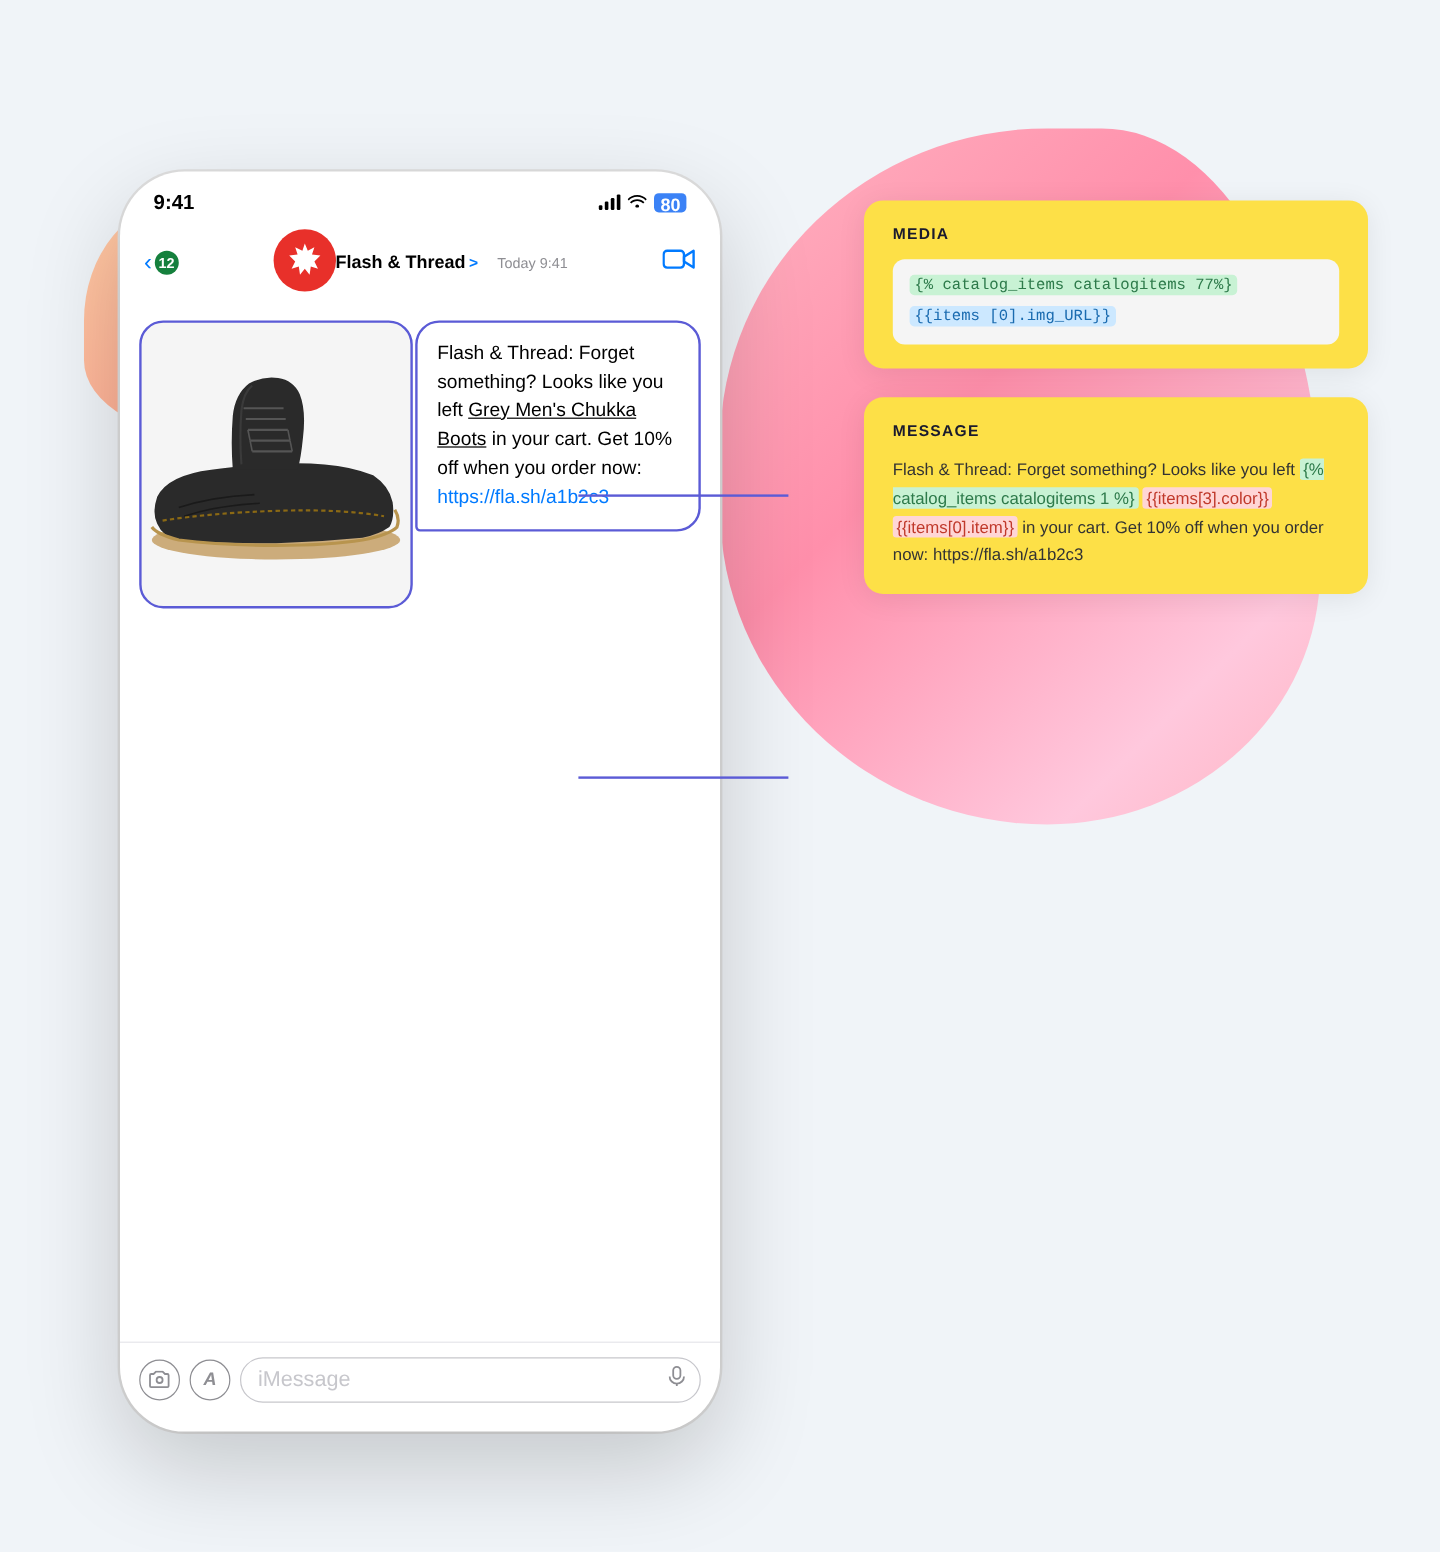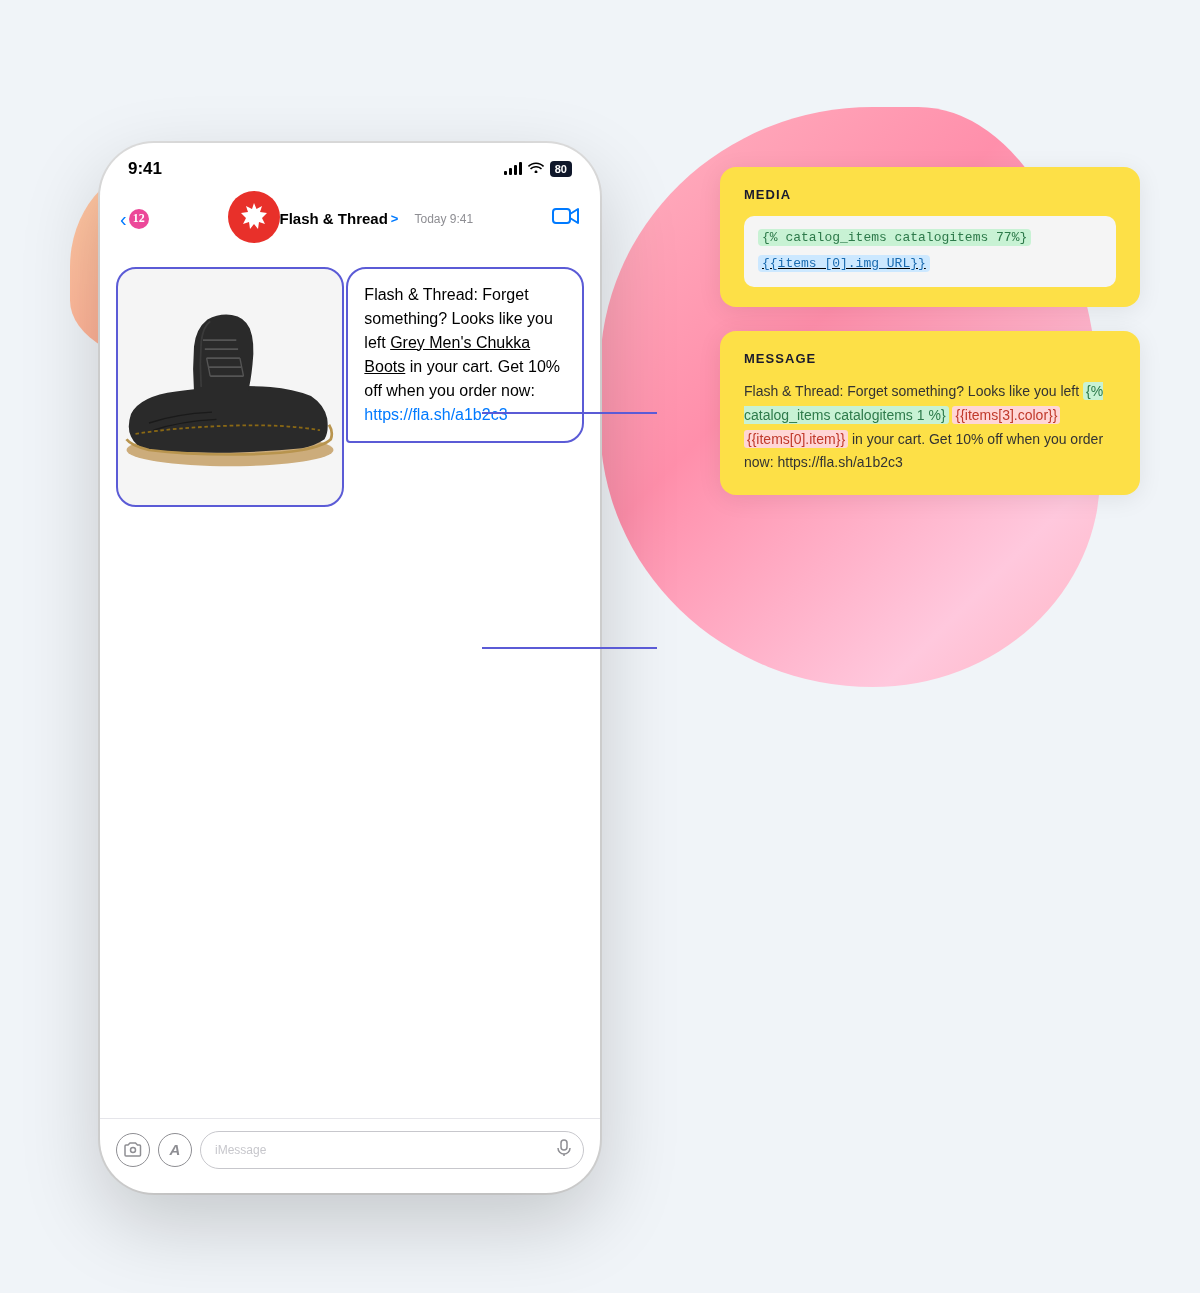--- a/index.html
+++ b/index.html
@@ -99,23 +99,23 @@
       border-radius: 1px;
     }
 
     .wifi-icon {
       font-size: 13px;
     }
 
     .battery-icon {
       display: flex;
       align-items: flex-start;
-      background: #0f172a;
+      background: #3b82f6;
       color: #fff;
-      font-size: 11px;
+      font-size: 15px;
       font-weight: 700;
       padding: 2px 5px;
       border-radius: 4px;
       height: 16px;
     }
 
     
     .phone-header {
       display: flex;
       align-items: center;
@@ -131,31 +131,30 @@
       gap: 2px;
     }
 
     .back-chevron {
       font-size: 20px;
       line-height: 1;
       color: #007aff;
     }
 
     .back-badge {
-      background: #ec4899;
+      background: #15803d;
       color: #fff;
       border-radius: 50%;
       width: 20px;
       height: 20px;
       display: flex;
       align-items: center;
       justify-content: center;
       font-size: 12px;
       font-weight: 700;
-      font-family: Liberation Serif, serif;
     }
 
     .contact-info {
       display: flex;
       flex-direction: row;
       align-items: center;
     }
 
     .contact-avatar {
       width: 52px;
@@ -291,21 +290,21 @@
       padding: 0 40px 0 14px;
       font-size: 16px;
       color: #8e8e93;
       display: flex;
       align-items: center;
       position: relative;
     }
 
     .text-input-placeholder {
       color: #c7c7cc;
-      font-size: 12px;
+      font-size: 18px;
     }
 
     
     .right-panel {
       position: absolute;
       right: 10px;
       top: 120px;
       display: flex;
       flex-direction: column;
       gap: 24px;
@@ -496,21 +495,21 @@
   </div>
 
   <div class="right-panel">
 
     <div class="card">
       <div class="card-title">MEDIA</div>
       <div class="code-block">
         <div>
           <span class="tag-green">{% catalog_items catalogitems 77%}</span>
         </div>
-        <div style="margin-top:6px;text-decoration:underline;">
+        <div style="margin-top:6px;">
           <span class="tag-blue">{{items [0].img_URL}}</span>
         </div>
       </div>
     </div>
 
     <div class="card">
       <div class="card-title">MESSAGE</div>
       <div class="msg-template">
         <span>Flash &amp; Thread: Forget something? Looks like you left </span><span class="highlight-green">{% catalog_items catalogitems 1 %}</span> <span class="highlight-red">{{items[3].color}}</span> <span class="highlight-red">{{items[0].item}}</span><span> in your cart. Get 10% off when you order now: https://fla.sh/a1b2c3</span>
       </div>

